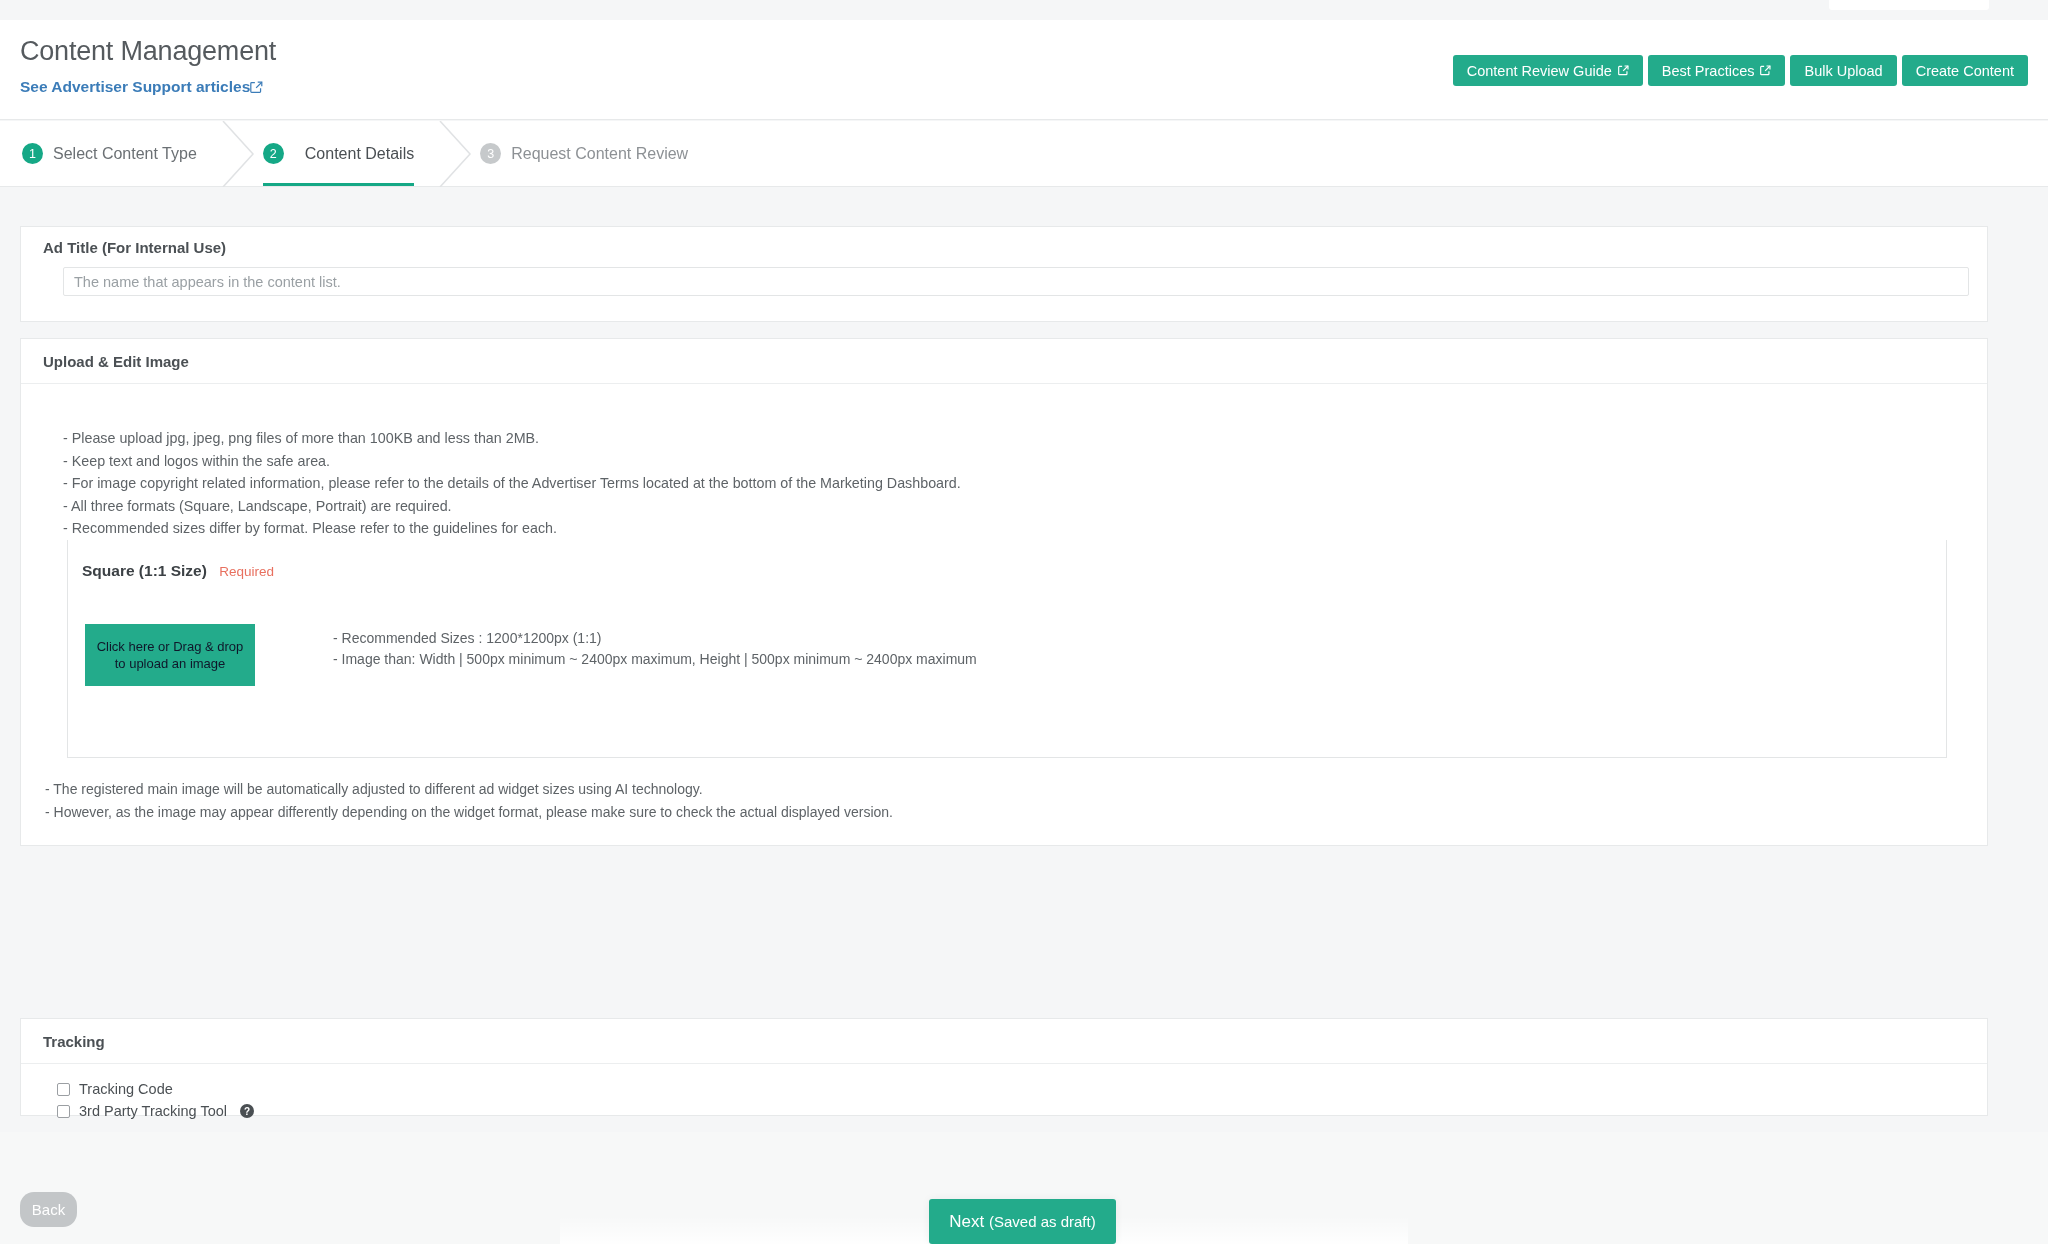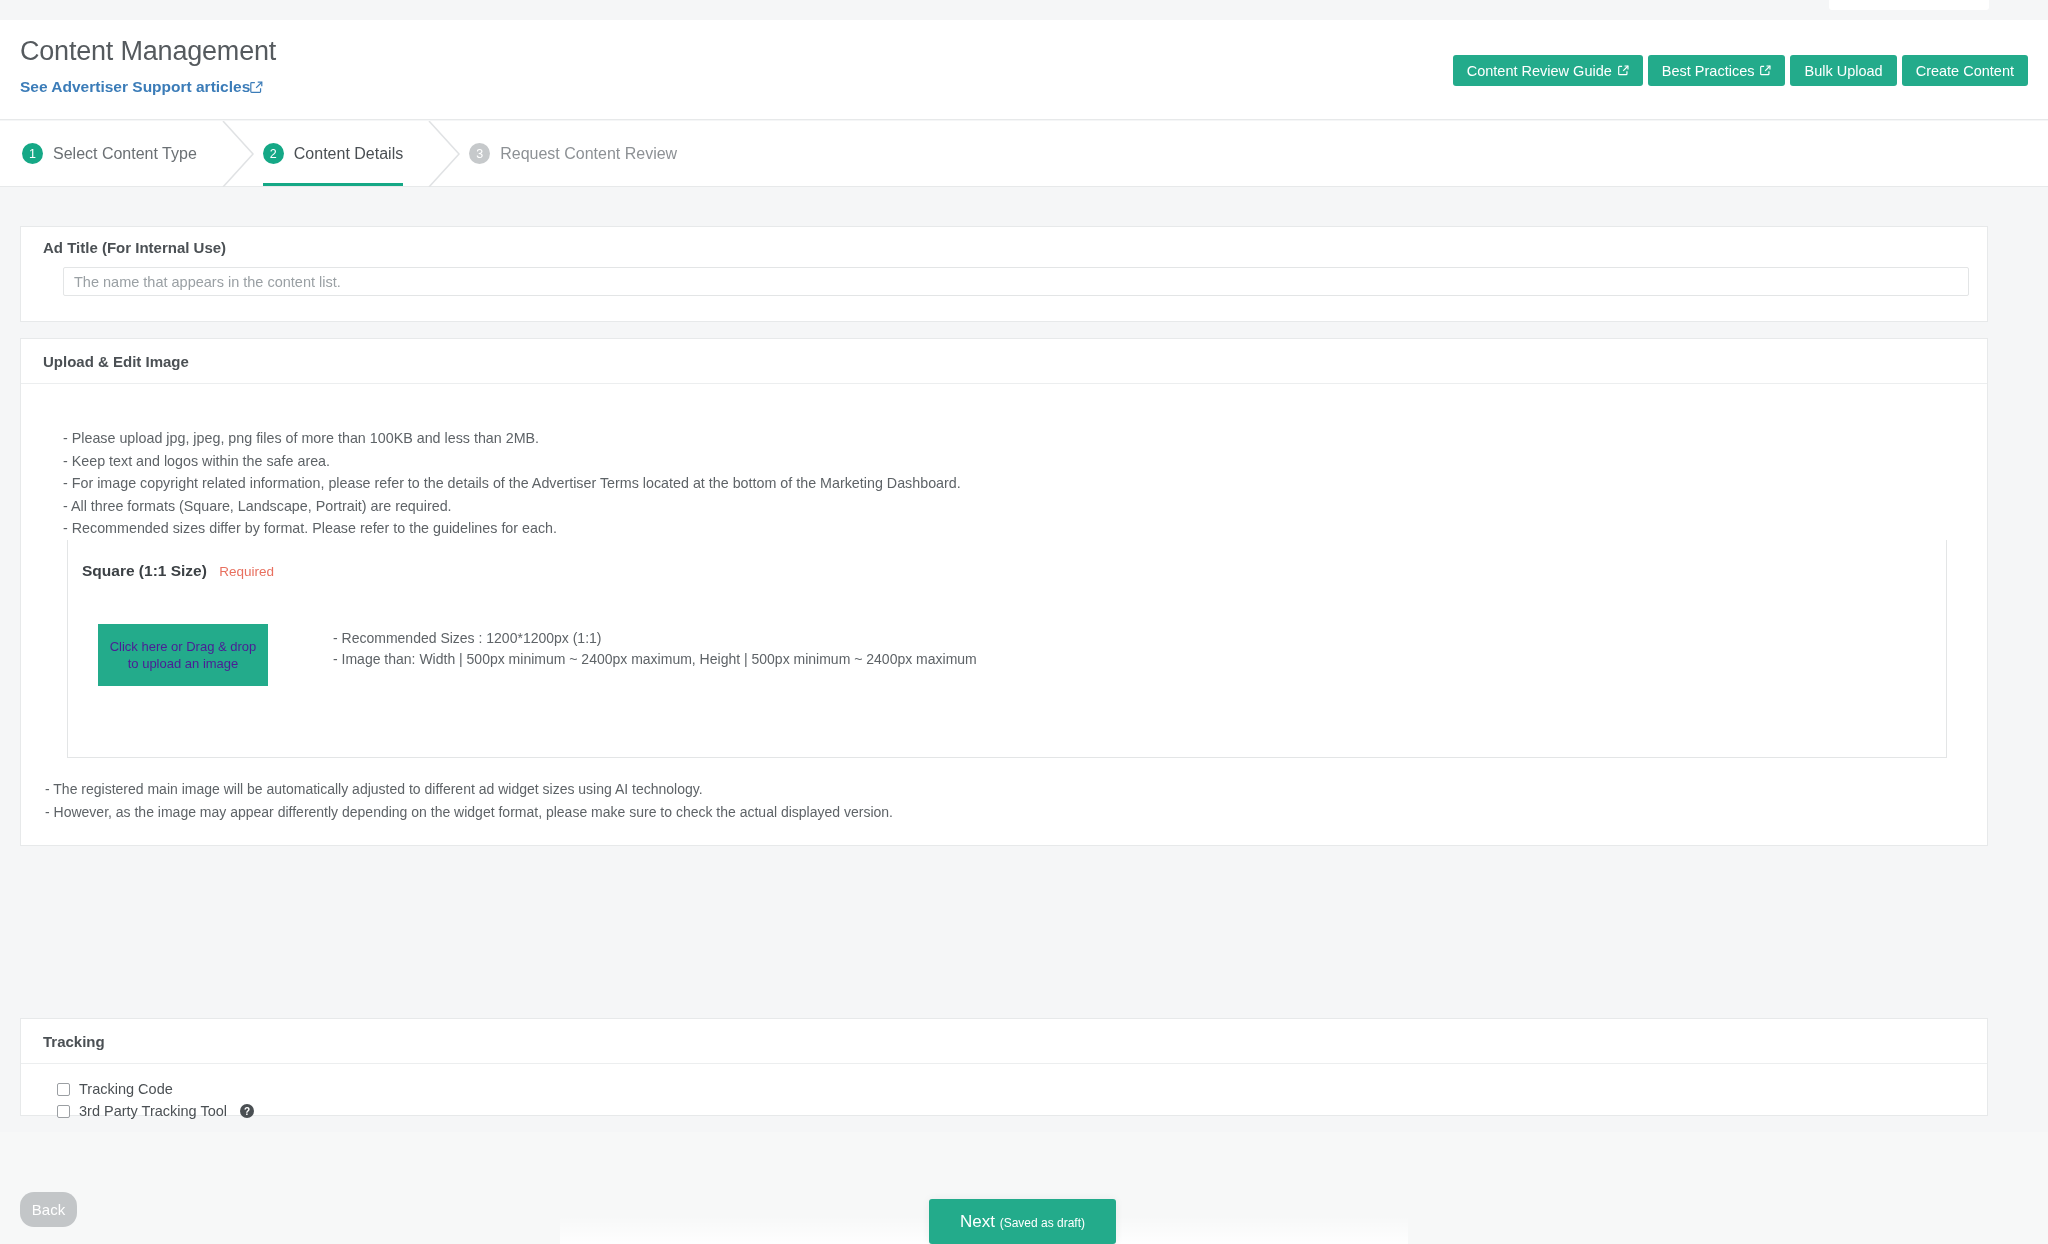--- a/index.html
+++ b/index.html
@@ -110,21 +110,21 @@
     color: #fff;
     font-size: 12.5px;
     display: flex;
     align-items: center;
     justify-content: center;
     flex: 0 0 auto;
   }
   .step.done .num, .step.active .num { background: #15a886; }
   .step .lbl { color: #8d9195; }
   .step.done .lbl { color: #6b7074; }
-  .step.active .lbl { color: #4a4f53; }
+  .step.active .lbl { color: #4a4f53; margin-left: 11px; }
   .step.active::after {
     content: "";
     position: absolute;
     left: 4px; right: 20px; bottom: 0;
     height: 3px;
     background: #15a886;
   }
   .chev {
     width: 42px;
     position: relative;
@@ -221,24 +221,24 @@
   }
   .panel-title .req-red {
     color: #e8705f;
     font-weight: 400;
     font-size: 13.5px;
     margin-left: 8px;
     margin-top: 28px;
   }
   .dropzone {
     position: absolute;
-    left: 30px; top: 84px;
+    left: 17px; top: 84px;
     width: 170px; height: 62px;
     background: #23ab8b;
-    color: #4c1d95;
+    color: #0f172a;
     font-size: 13px;
     line-height: 17px;
     text-align: center;
     display: flex;
     align-items: center;
     justify-content: center;
     padding: 0 6px;
     cursor: pointer;
   }
   .size-notes {
@@ -318,21 +318,21 @@
     width: 187px; height: 45px;
     background: #23ab8b;
     color: #fff;
     border: none;
     border-radius: 3px;
     font-size: 17px;
     font-family: "Liberation Sans", sans-serif;
     cursor: pointer;
     box-shadow: 0 0 8px rgba(0,0,0,0.06);
   }
-  .btn-next .sub { font-size: 12px; }
+  .btn-next .sub { font-size: 15px; }
   .footer-shadow {
     position: absolute;
     left: 560px; right: 640px; bottom: 0;
     height: 28px;
     background: linear-gradient(to bottom, rgba(255,255,255,0) 0%, rgba(255,255,255,0.9) 100%);
     pointer-events: none;
   }
 </style>
 </head>
 <body>

